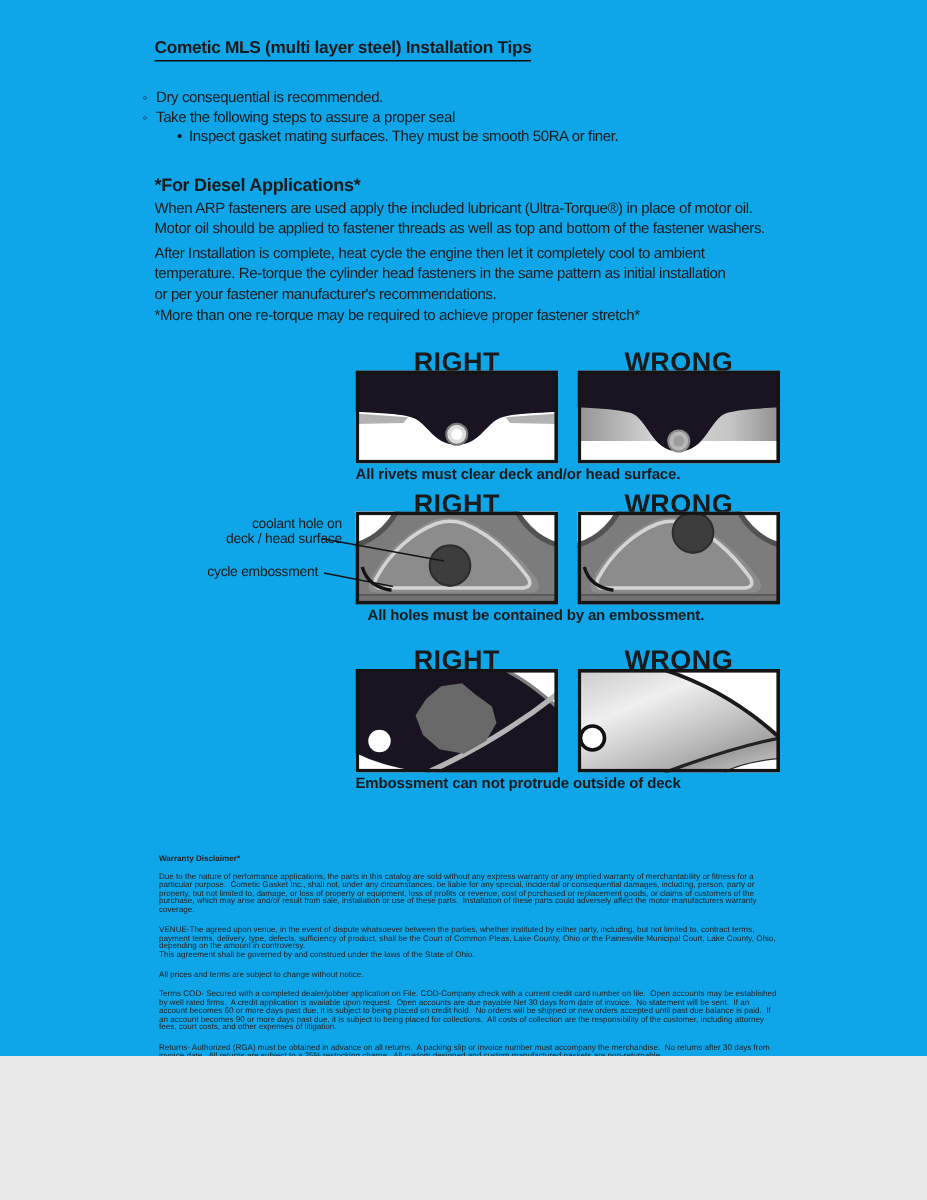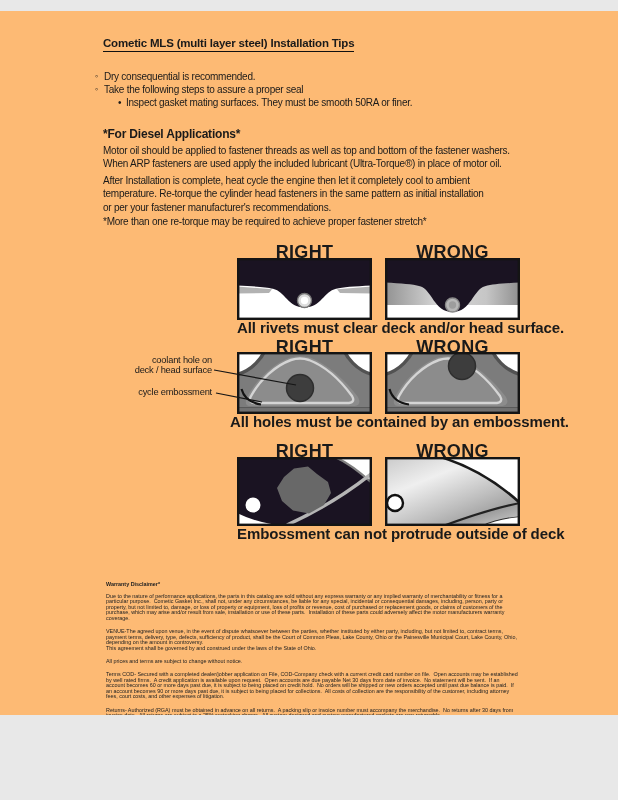--- a/index.html
+++ b/index.html
@@ -1,32 +1,32 @@
 <!DOCTYPE html>
 <html><head>
 <meta charset="utf-8">
 <style>
   html,body{margin:0;padding:0;background:#e8e8e8;}
   .page{
-    position:relative;width:618px;height:704px;background:#fdba74;
+    position:relative;width:618px;height:704px;background:#0ea5e9;
     font-family:"Liberation Sans",sans-serif;color:#1a1a1a;overflow:hidden;
-    margin:11px auto;
+    margin:0 auto;
   }
   .abs{position:absolute;}
   .title{
     left:103px;top:26px;font-size:11.5px;font-weight:bold;letter-spacing:-0.2px;
     border-bottom:1.6px solid #111;padding-bottom:2px;
   }
   .bullet-row{font-size:10px;letter-spacing:-0.25px;white-space:nowrap;}
   .bullet-row .mark{display:inline-block;width:9px;font-size:9px;vertical-align:top;}
   .sub .mark{width:8px;font-size:10px;}
   .h2{font-size:12px;font-weight:bold;letter-spacing:-0.2px;}
   .para{font-size:10px;letter-spacing:-0.25px;line-height:13.4px;white-space:nowrap;}
   .fig-h{width:135px;text-align:center;font-size:18px;font-weight:bold;letter-spacing:0.3px;}
-  .fig-cap{font-size:15px;font-weight:bold;letter-spacing:-0.1px;line-height:12.5px;white-space:nowrap;}
+  .fig-cap{font-size:10px;font-weight:bold;letter-spacing:-0.1px;line-height:12.5px;white-space:nowrap;}
   .fig-box{display:block;}
   .lbl{width:112px;text-align:right;font-size:9.3px;letter-spacing:-0.2px;line-height:10.3px;}
   .legal{left:106px;top:571px;width:413px;font-size:5.4px;line-height:5.6px;color:#222;}
   .legal .lh{font-weight:bold;margin:0 0 6px 0;}
   .legal p{margin:0 0 7.5px 0;white-space:pre-wrap;}
   .code{font-size:14px;letter-spacing:0.4px;color:#1c1c1c;}
   svg{display:block;}
 </style>
 </head>
 <body>
@@ -34,22 +34,22 @@
 <div class="page">
 
   <div class="abs title">Cometic MLS (multi layer steel) Installation Tips</div>
 
   <div class="abs bullet-row" style="left:95px;top:60px;"><span class="mark">◦</span><span>Dry consequential is recommended.</span></div>
   <div class="abs bullet-row" style="left:95px;top:73px;"><span class="mark">◦</span><span>Take the following steps to assure a proper seal</span></div>
   <div class="abs bullet-row sub" style="left:118px;top:86px;"><span class="mark">•</span><span>Inspect gasket mating surfaces.  They must be smooth 50RA or finer.</span></div>
 
   <div class="abs h2" style="left:103px;top:116px;">*For Diesel Applications*</div>
   <div class="abs para" style="left:103px;top:133px;">
+    <div>When ARP fasteners are used apply the included lubricant (Ultra-Torque®) in place of motor oil.</div>
     <div>Motor oil should be applied to fastener threads as well as top and bottom of the fastener washers.</div>
-    <div>When ARP fasteners are used apply the included lubricant (Ultra-Torque®) in place of motor oil.</div>
   </div>
   <div class="abs para" style="left:103px;top:204px;">*More than one re-torque may be required to achieve proper fastener stretch*</div>
   <div class="abs para" style="left:103px;top:163px;">
     <div>After Installation is complete, heat cycle the engine then let it completely cool to ambient</div>
     <div>temperature. Re-torque the cylinder head fasteners in the same pattern as initial installation</div>
     <div>or per your fastener manufacturer's recommendations.</div>
   </div>
 
   <div class="abs fig-h" style="left:237px;top:231px;">RIGHT</div>
   <div class="abs fig-h" style="left:385px;top:231px;">WRONG</div>
@@ -105,32 +105,32 @@
     <circle cx="147" cy="-20" r="44" fill="#ffffff" stroke="#525252" stroke-width="3.5"></circle>
     <path d="M13,54 Q7,54 9.5,46 C20,26 38,11 53,5.5 Q63,2.5 73,5.5 C90,12 108,28 121,45 Q125,53 117.5,54 Z" fill="#8c8c8c"></path>
     <path d="M17,51 Q11.5,51 13.5,45 C23,27 39,13.5 54,8 Q63,5 72,8 C89,14.5 104,29 115,44 Q118.5,50 112,51 Z" fill="none" stroke="#d4d4d4" stroke-width="2.4"></path>
     <path d="M4.5,37 C7,46 13,51 24,52.5" fill="none" stroke="#141414" stroke-width="2.2"></path>
     <rect x="0" y="55" width="135" height="1.3" fill="#595959"></rect>
     <rect x="0" y="56.3" width="135" height="5.7" fill="#717171"></rect>
     <circle cx="77" cy="14" r="13.5" fill="#3d3d3d" stroke="#2e2e2e" stroke-width="1.5"></circle>
     <rect x="1.2" y="1.2" width="132.6" height="59.6" fill="none" stroke="#141414" stroke-width="2.4"></rect>
   </svg>
 
-  <div class="abs lbl" style="left:100px;top:343.5px;">
+  <div class="abs lbl" style="left:116px;top:343.5px;">
     <div>coolant hole on</div>
     <div>deck / head surface</div>
   </div>
   <div class="abs lbl" style="left:100px;top:375.5px;">cycle embossment</div>
 
   <svg class="abs" style="left:0;top:0;pointer-events:none;" width="618" height="800" viewBox="0 0 618 800">
     <line x1="214" y1="359" x2="296" y2="374" stroke="#151515" stroke-width="1.1"></line>
     <line x1="216" y1="382" x2="262" y2="391" stroke="#151515" stroke-width="1.1"></line>
   </svg>
 
-  <div class="abs fig-cap" style="left:230px;top:405px;">All holes must be contained by an embossment.</div>
+  <div class="abs fig-cap" style="left:245px;top:405px;">All holes must be contained by an embossment.</div>
 
   <div class="abs fig-h" style="left:237px;top:430px;">RIGHT</div>
   <div class="abs fig-h" style="left:385px;top:430px;">WRONG</div>
 
   <svg class="abs fig-box" style="left:237px;top:446px;" width="135" height="69" viewBox="0 0 135 69">
     <rect width="135" height="69" fill="#ffffff"></rect>
     <path d="M0,0 L98,0 Q114,7 135,26 L135,69 L48,69 Q20,66 0,56 Z" fill="#1a1322"></path>
     <path d="M98,0 Q114,7 135,26" fill="none" stroke="#808080" stroke-width="2.2"></path>
     <path d="M50,68 Q96,47 134,17" fill="none" stroke="#b5b5b5" stroke-width="3.5"></path>
     <path d="M40,31 L47,20 L57,11.5 L71,9.5 L80,17 L91,25 L94,36 L87,48 L72,56.5 L56,53.5 L45,44 Z" fill="#686868"></path>

